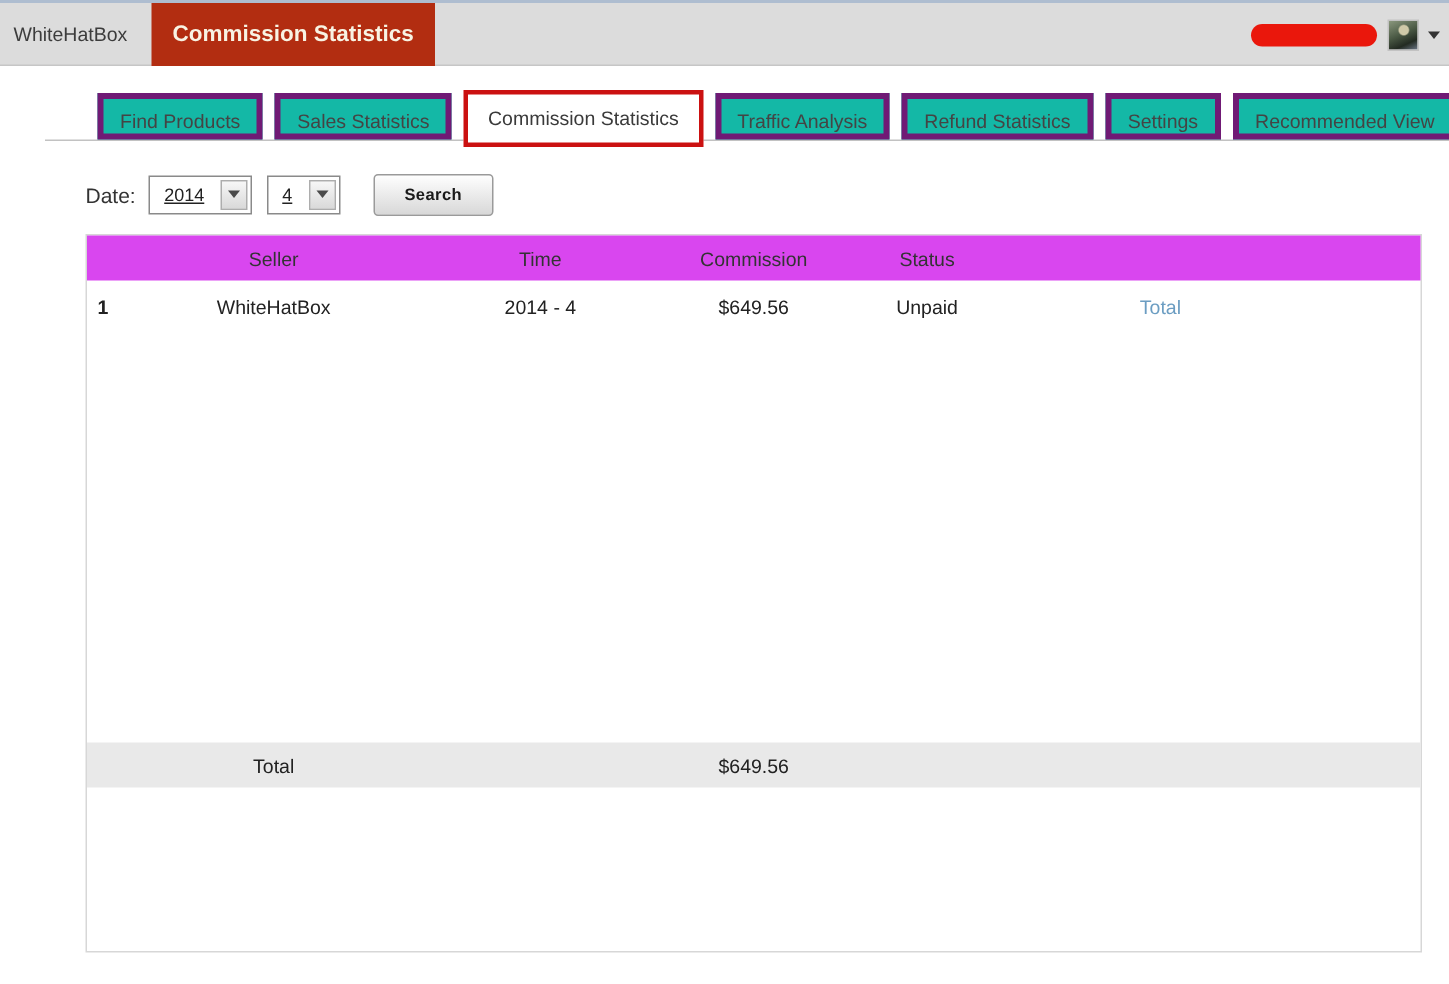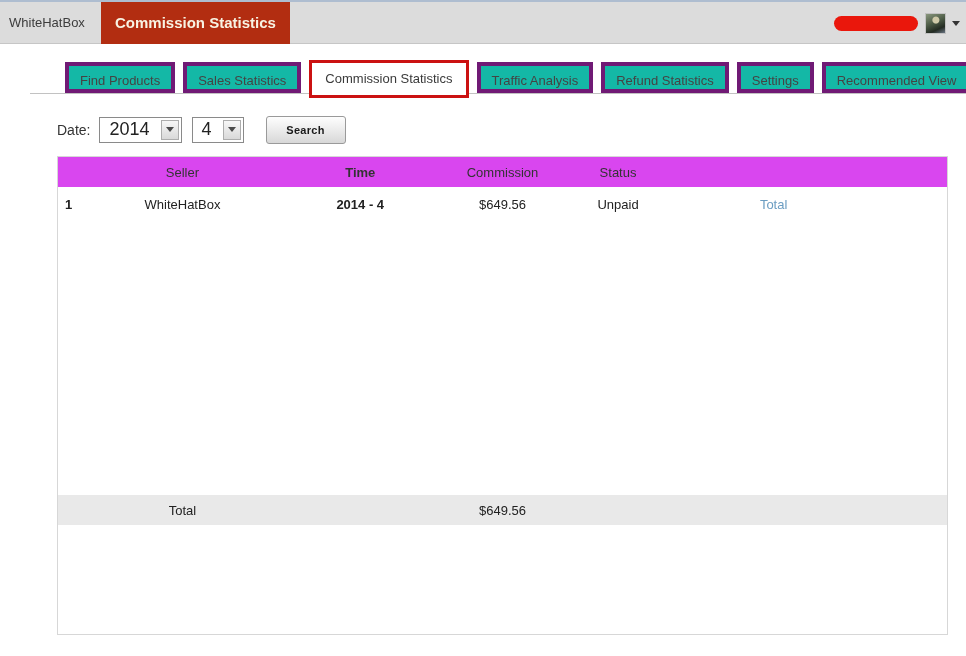--- a/index.html
+++ b/index.html
@@ -90,22 +90,22 @@
     display:flex; align-items:center; height:29px;justify-content:center;
   }
   .date-label { font-size:14px; color:#333; margin-right:9px; }
   .combo {
     display:flex; align-items:center;
     height:26px; background:#fff;
     border:1px solid #8a8a8a;
     margin-right:10px;
   }
   .combo-val {
-    font-size:18px; color:#222;
-    padding:0 9px; min-width:44px;
+    font-size:12px; color:#222;
+    padding:0 9px; min-width:44px;text-decoration:underline;
   }
   .combo.small .combo-val { min-width:18px; }
   .combo-btn {
     width:18px; height:20px; margin:2px;
     background:linear-gradient(#f7f7f7,#d9d9d9);
     border:1px solid #adadad;
     display:flex; align-items:center; justify-content:center;
     cursor:pointer;
   }
   .chev {
@@ -145,21 +145,21 @@
   }
   .total-row {
     position:absolute; left:0; right:0; top:338px;
     display:flex; align-items:center;
     height:30px; background:#e9e9e9;
     font-size:13px; color:#222;
   }
   .c  { text-align:center; overflow:hidden; white-space:nowrap; }
   .c0 { width:4.5%; text-align:left; padding-left:7px; }
   .c1 { width:19%; }
-  .c2 { width:21%;font-weight:bold; }
+  .c2 { width:21%; }
   .c3 { width:11%; }
   .c4 { width:15%; }
   .c5 { width:20%; }
   .c6 { width:9.5%; }
   .row-num { font-weight:bold; }
   .detail-link { color:#6b9dc2; text-decoration:none; cursor:pointer; }
 </style>
 </head>
 <body>
 

